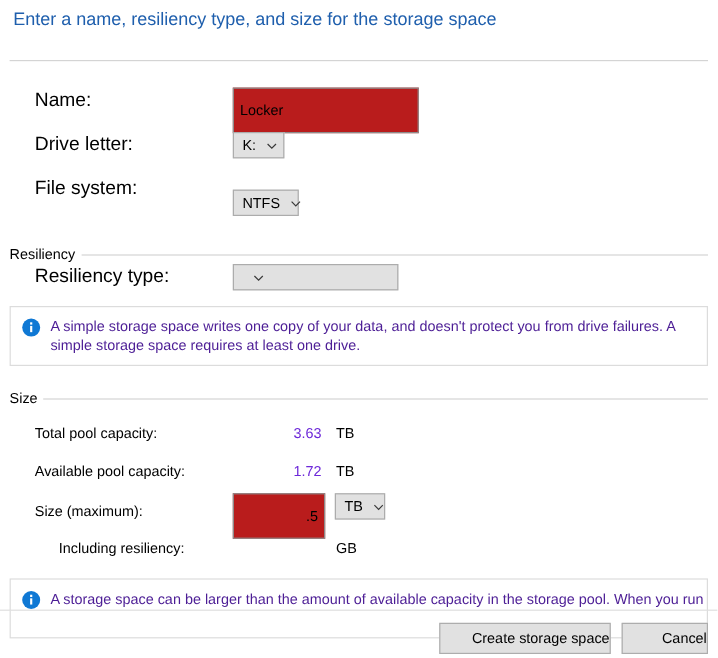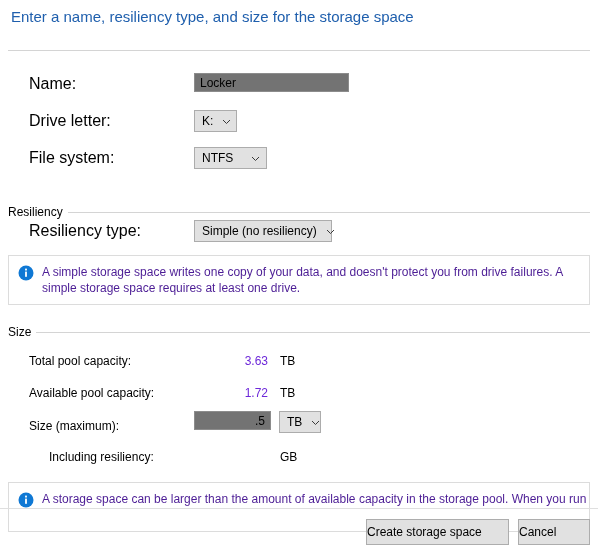--- a/index.html
+++ b/index.html
@@ -62,22 +62,22 @@
   .field-label {
     font-size: 16px;
     color: #000;
     white-space: nowrap;
   }
 
   
   .textbox {
     box-sizing: border-box;
     border: 1px solid #8c8c8c;
-    background: #737373;
-    height: 19px;
+    background: #b91c1c;
+    height: 38px;
     font-family: "Liberation Sans", sans-serif;
     font-size: 12px;
     color: #000;
     padding: 0 5px;
     line-height: 20px;
     outline: none;
   }
   .textbox.right {
     text-align: right;
   }
@@ -166,21 +166,21 @@
     box-sizing: border-box;
     height: 26px;
     border: 1px solid #adadad;
     background: #e1e1e1;
     font-family: "Liberation Sans", sans-serif;
     font-size: 12px;
     color: #000;
     cursor: default;
     padding: 0;
     line-height: 24px;
-    text-align: left;
+    text-align: right;
   }
 </style>
 </head>
 <body>
 
 <div class="page-title">Enter a name, resiliency type, and size for the storage space</div>
 
 <div class="group" style="top:42px;">
   <div class="group-header">
     <span class="group-rule"></span>
@@ -200,41 +200,40 @@
   <span class="caret">
     <svg viewBox="0 0 9 9" width="9" height="9">
         <path d="M1 3 L4.5 6.5 L8 3" fill="none" stroke="#3a3a3a" stroke-width="1"></path>
       </svg>
   </span>
 </div>
 
 <div class="row" style="left:29px; top:147px;">
   <span class="field-label">File system:</span>
 </div>
-<div class="combo" style="position:absolute; left:194px; top:147px; width:73px;">
+<div class="combo" style="position:absolute; left:194px; top:158px; width:55px;">
   <span>NTFS</span>
   <span class="caret">
     <svg viewBox="0 0 9 9" width="9" height="9">
         <path d="M1 3 L4.5 6.5 L8 3" fill="none" stroke="#3a3a3a" stroke-width="1"></path>
       </svg>
   </span>
 </div>
 
 <div class="group" style="top:204px;">
   <div class="group-header">
     <span class="group-label">Resiliency</span>
     <span class="group-rule"></span>
   </div>
 </div>
 
 <div class="row" style="left:29px; top:220px;">
   <span class="field-label">Resiliency type:</span>
 </div>
 <div class="combo" style="position:absolute; left:194px; top:220px; width:138px;">
-  <span>Simple (no resiliency)</span>
   <span class="caret">
     <svg viewBox="0 0 9 9" width="9" height="9">
         <path d="M1 3 L4.5 6.5 L8 3" fill="none" stroke="#3a3a3a" stroke-width="1"></path>
       </svg>
   </span>
 </div>
 
 <div class="infobox" style="top:255px; height:50px;">
   <span class="info-icon">
     <svg viewBox="0 0 16 16" width="16" height="16">

